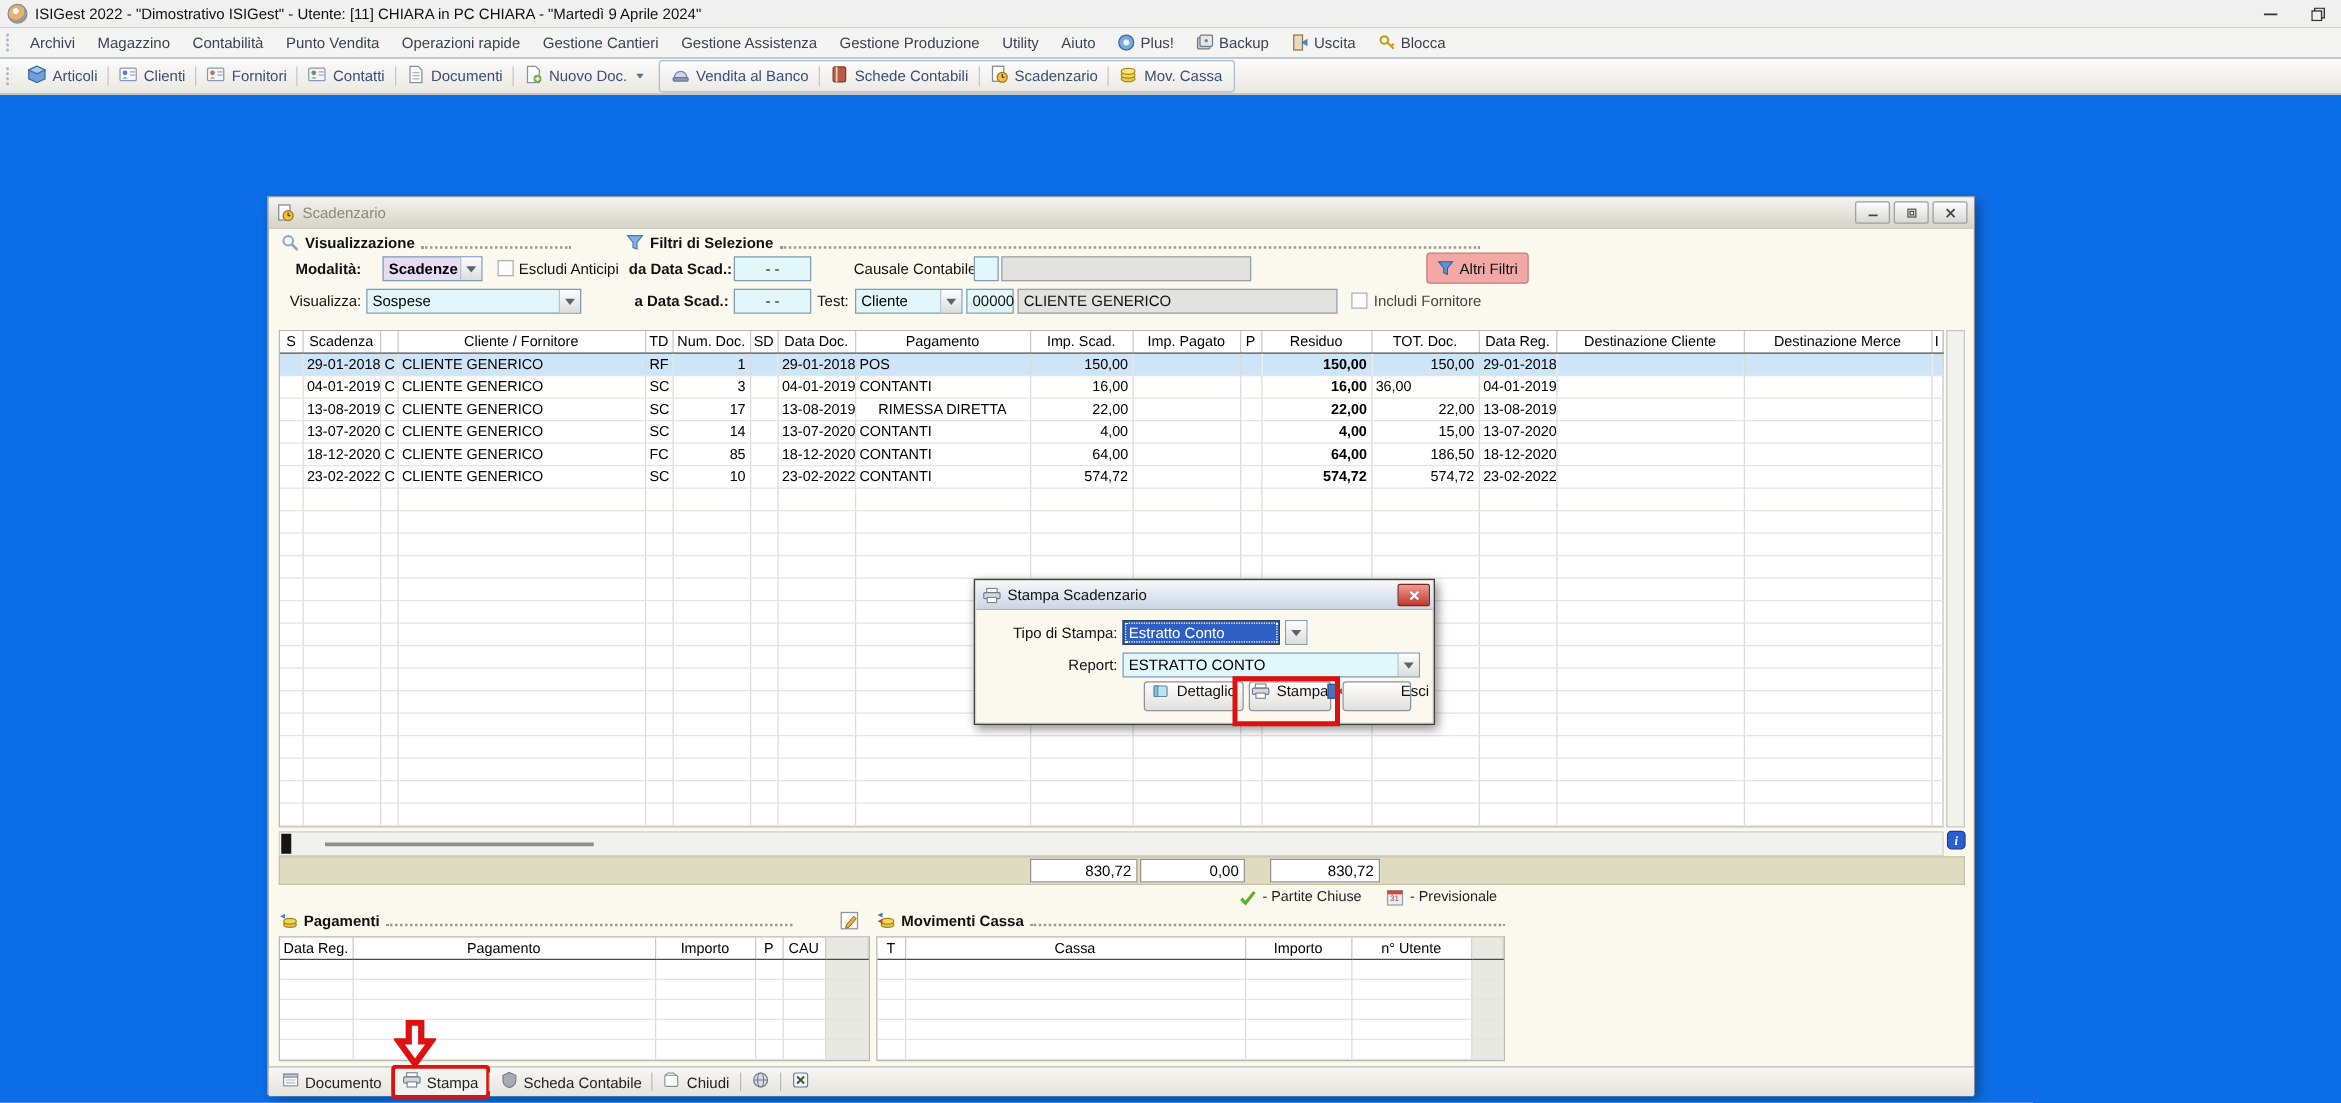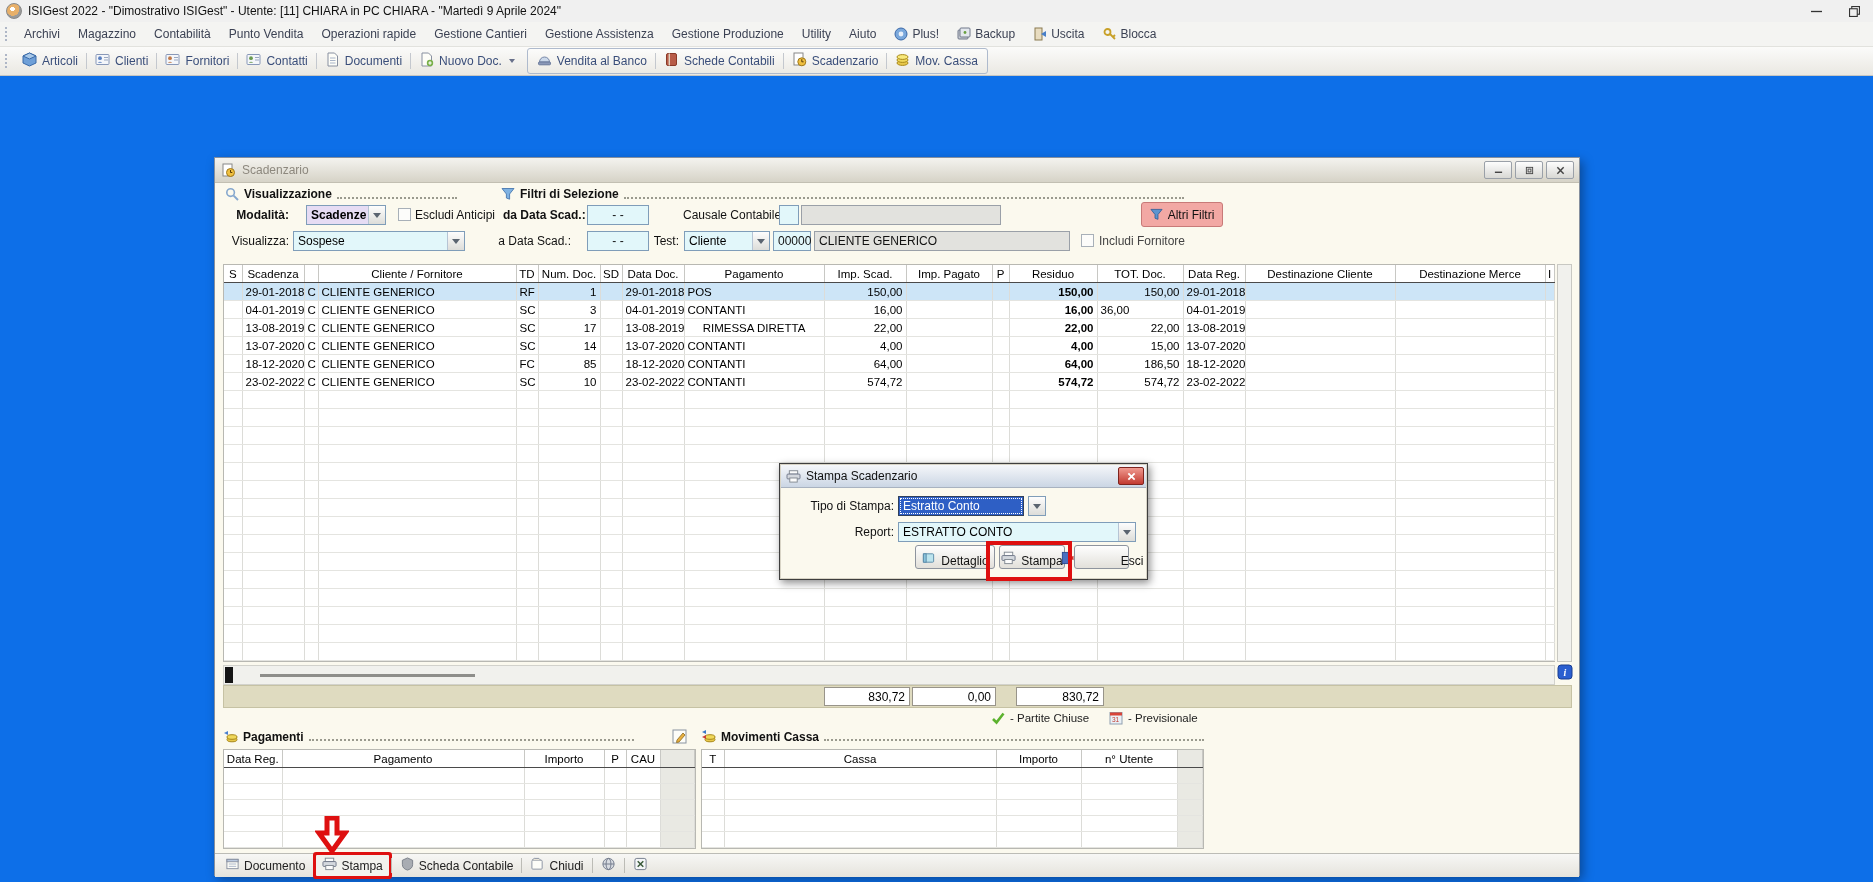--- a/index.html
+++ b/index.html
@@ -76,21 +76,21 @@
   .bbi svg{width:15px;height:14px;}
   .bbi.hl{box-shadow:0 0 0 3px #DE1010;background:#F2F2EE;border-radius:1px;}
   .bsep{width:1px;height:15px;background:#BCBCB6;margin:0 2px;}
   
   .dialog{position:absolute;left:564px;top:305px;width:369px;height:117px;background:#FBF9EE;border:1px solid #3E3E3E;box-shadow:0 0 0 1px #D8D4C6 inset,2px 3px 8px rgba(0,0,0,.45);box-sizing:border-box;}
   .dtitle{position:absolute;left:1px;top:1px;right:1px;height:22px;background:linear-gradient(#F5F7FA,#CBD6E4);border-bottom:1px solid #A8B2C0;display:flex;align-items:center;padding-left:5px;font-size:12px;color:#111;gap:5px;}
   .dtitle svg{width:15px;height:13px;}
   .dclose{position:absolute;right:3px;top:3px;width:24px;height:16px;background:linear-gradient(#F09A90,#C23A30);border:1px solid #7E241E;border-radius:2px;display:flex;align-items:center;justify-content:center;}
   .dclose svg{width:9px;height:9px;}
   .combo-sel{background:#2E5FC5;color:#fff;outline:1px dotted #fff;outline-offset:-3px;}
-  .dbtn{position:absolute;height:24px;box-sizing:border-box;background:linear-gradient(#FEFEFE,#E2E0DA);border:1px solid #8E949E;border-radius:3px;display:flex;align-items:flex-end;justify-content:center;gap:5px;font-size:12px;color:#111;}
+  .dbtn{position:absolute;height:24px;box-sizing:border-box;background:linear-gradient(#FEFEFE,#E2E0DA);border:1px solid #8E949E;border-radius:3px;display:flex;align-items:flex-start;justify-content:center;gap:5px;font-size:12px;color:#111;}
   .dbtn svg{width:15px;height:14px;}
   .redbox{position:absolute;border:4px solid #DE1010;}
   .arrow{position:absolute;left:100px;top:658px;width:34px;height:38px;}
 </style>
 </head>
 <body>
 
 <div class="titlebar">
   <span class="applogo"></span>
   <span class="apptitle">ISIGest 2022 - "Dimostrativo ISIGest" - Utente: [11] CHIARA in PC CHIARA - "Martedì 9 Aprile 2024"</span>
@@ -314,21 +314,21 @@
       <span>Altri Filtri</span>
     </div>
 
     <div class="lbl r" style="left:10px;top:76px;width:64px;">Visualizza:</div>
     <div class="combo" style="left:78px;top:73px;width:172px;">
       <span class="ct">Sospese</span>
         <span class="cb">
           <i></i>
         </span>
     </div>
-    <div class="lbl r" style="left:276px;top:76px;width:80px;font-weight:normal;">a Data Scad.:</div>
+    <div class="lbl r" style="left:288px;top:76px;width:80px;font-weight:bold;">a Data Scad.:</div>
     <div class="field" style="left:372px;top:73px;width:62px;text-align:center;">-  -</div>
     <div class="lbl r" style="left:432px;top:76px;width:32px;">Test:</div>
     <div class="combo" style="left:469px;top:73px;width:86px;">
       <span class="ct">Cliente</span>
         <span class="cb">
           <i></i>
         </span>
     </div>
     <div class="field" style="left:558px;top:73px;width:38px;">00000</div>
     <div class="field fgray" style="left:599px;top:73px;width:256px;">CLIENTE GENERICO</div>

